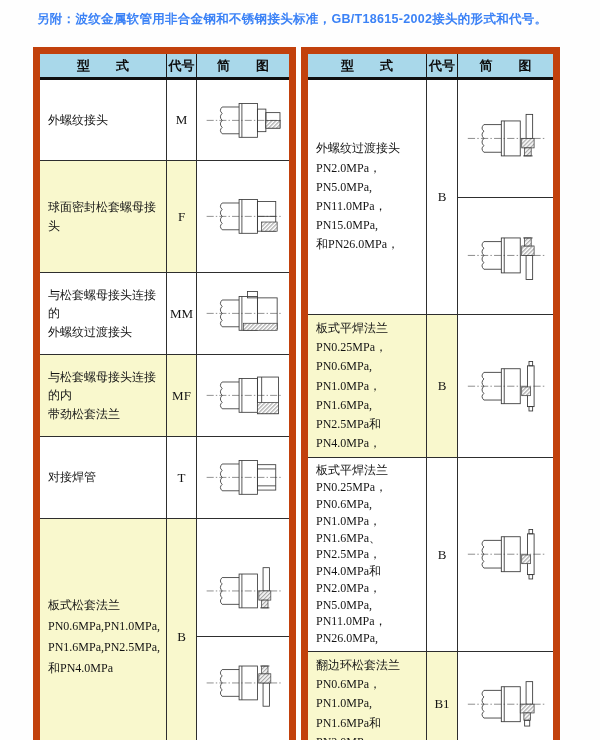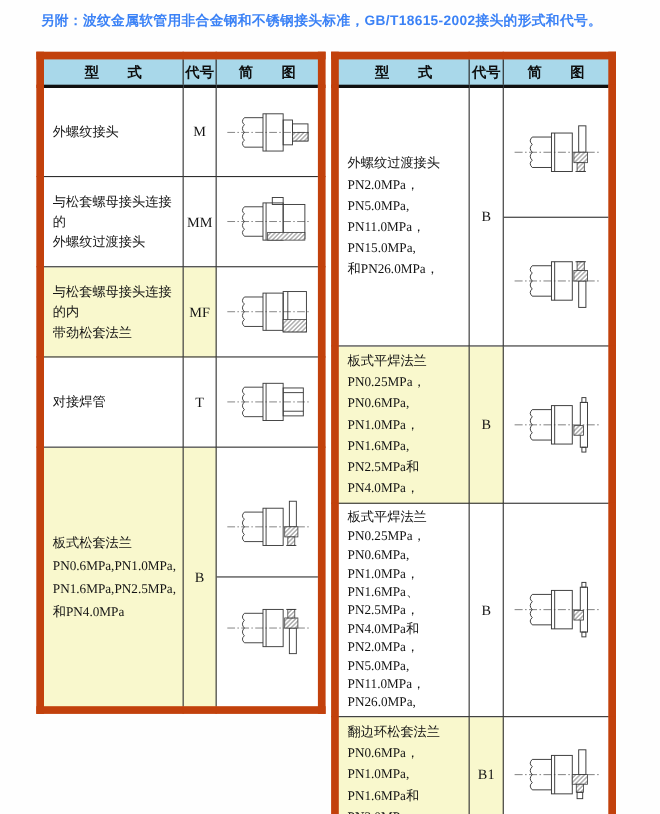--- a/index.html
+++ b/index.html
@@ -69,20 +69,44 @@
                 </pattern>
               </defs>
               <path d="M8,36 H114" stroke="#3a3a3a" stroke-width="0.8" stroke-dasharray="10 3 2 3" fill="none"></path>
               <path d="M30,17 H54 M30,55 H54" stroke="#3a3a3a" fill="none" stroke-width="1.2"></path>
               <path d="M30,17 q-5,5 0,9 q-5,5 0,10 q-5,5 0,10 q-5,4 0,9" stroke="#3a3a3a" fill="none" stroke-width="1.2"></path>
               <rect x="54" y="12" width="26" height="48" stroke="#3a3a3a" fill="none" stroke-width="1.2"></rect>
               <path d="M58,12 V60" stroke="#3a3a3a" fill="none" stroke-width="1.2"></path>
               <rect x="80" y="20" width="12" height="32" stroke="#3a3a3a" fill="none" stroke-width="1.2"></rect>
               <rect x="92" y="25" width="20" height="22" stroke="#3a3a3a" fill="none" stroke-width="1.2"></rect>
               <rect x="92" y="36" width="20" height="11" fill="url(#h0)" stroke="#3a3a3a" stroke-width="1"></rect>
+            </svg>
+          </div>
+        </td>
+  </tr>
+  <tr class="hl" style="height:112px">
+    <td class="type">球面密封松套螺母接头</td>
+    <td class="code">F</td>
+    <td class="diag">
+          <div class="dwrap">
+            <svg viewBox="0 0 120 72" preserveAspectRatio="xMidYMid meet">
+              <defs>
+                <pattern id="h1" patternUnits="userSpaceOnUse" width="4" height="4" patternTransform="rotate(45)">
+                  <rect width="4" height="4" fill="#fff"></rect>
+                  <line x1="1" y1="0" x2="1" y2="4" stroke="#666" stroke-width="1"></line>
+                </pattern>
+              </defs>
+              <path d="M8,36 H114" stroke="#3a3a3a" stroke-width="0.8" stroke-dasharray="10 3 2 3" fill="none"></path>
+              <path d="M30,17 H54 M30,55 H54" stroke="#3a3a3a" fill="none" stroke-width="1.2"></path>
+              <path d="M30,17 q-5,5 0,9 q-5,5 0,10 q-5,5 0,10 q-5,4 0,9" stroke="#3a3a3a" fill="none" stroke-width="1.2"></path>
+              <rect x="54" y="12" width="26" height="48" stroke="#3a3a3a" fill="none" stroke-width="1.2"></rect>
+              <path d="M58,12 V60" stroke="#3a3a3a" fill="none" stroke-width="1.2"></path>
+              <rect x="80" y="15" width="26" height="42" stroke="#3a3a3a" fill="none" stroke-width="1.2"></rect>
+              <path d="M80,36 H106" stroke="#3a3a3a" fill="none" stroke-width="1.2"></path>
+              <rect x="86" y="44" width="22" height="13" fill="url(#h1)" stroke="#3a3a3a" stroke-width="1"></rect>
             </svg>
           </div>
         </td>
   </tr>
   <tr style="height:82px">
     <td class="type">与松套螺母接头连接的
 外螺纹过渡接头</td>
     <td class="code">MM</td>
     <td class="diag">
           <div class="dwrap">

